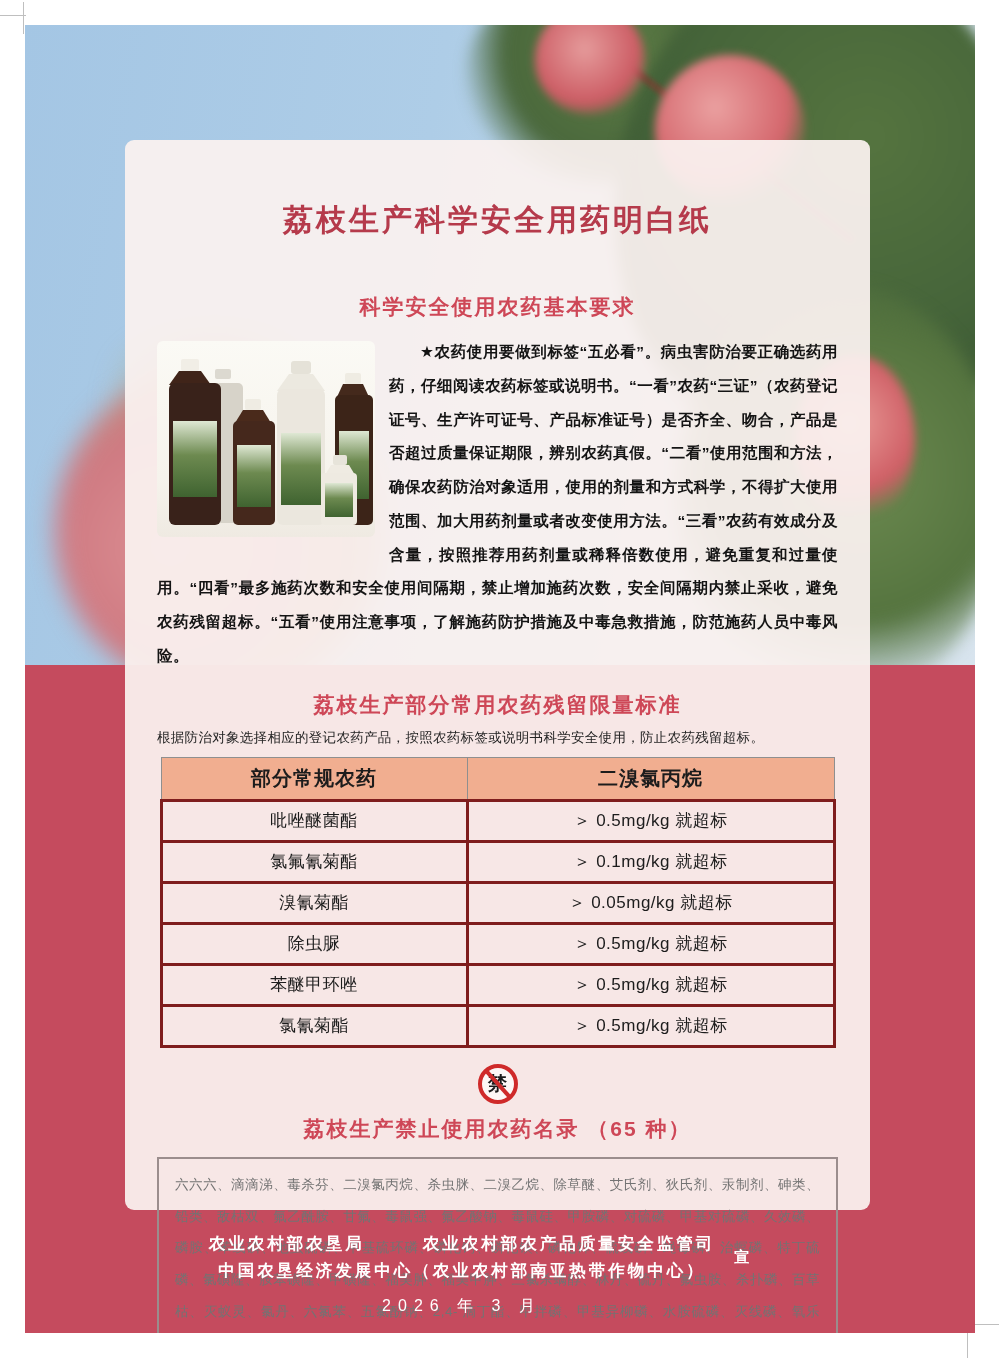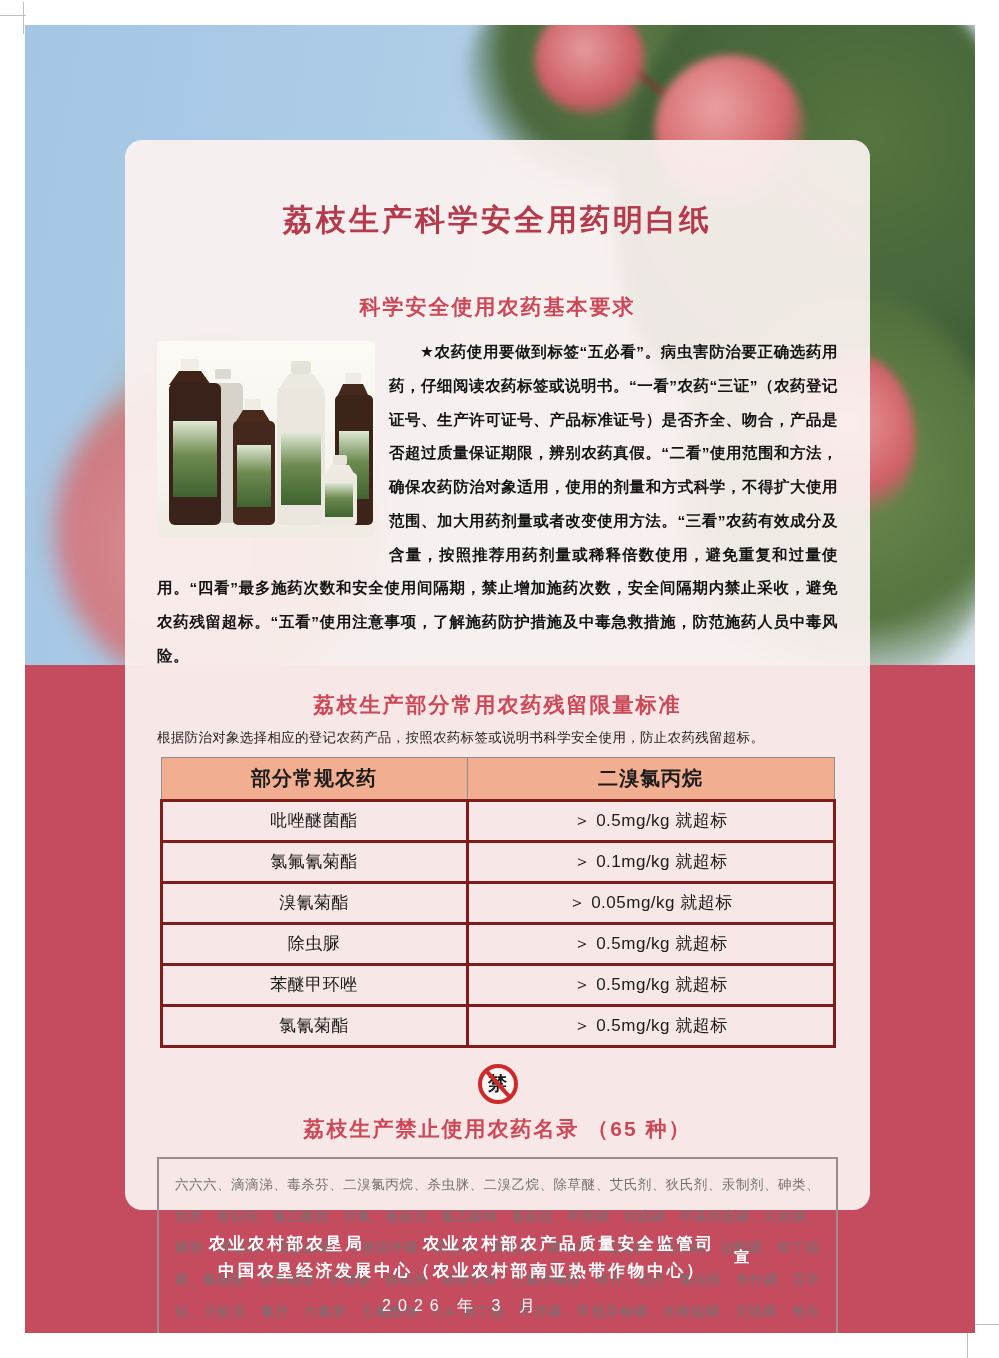--- a/index.html
+++ b/index.html
@@ -36,21 +36,21 @@
     background:radial-gradient(circle at 45% 40%,#e59b9b 0%,#cc5c64 60%,rgba(204,92,100,0) 80%); filter:blur(4px); }
   .branch { position:absolute; right:90px; top:120px; width:300px; height:8px;
     background:#6a4a34; transform:rotate(38deg); border-radius:4px; filter:blur(2px); }
   .pinkblur { left:30px; top:340px; width:330px; height:330px;
     background:radial-gradient(circle at 35% 55%,#dc8f93 0%,#cf7a82 40%,#b9927a 70%,rgba(185,146,122,0) 85%); filter:blur(12px); }
   .oliveblur { left:60px; top:300px; width:260px; height:160px;
     background:radial-gradient(circle at 50% 50%,#b3a878 0%,rgba(179,168,120,0) 75%); filter:blur(10px); }
 
   
   .card { position:absolute; left:100px; top:115px; width:745px; height:1070px;
-    background:rgba(250,241,239,0.94); border-radius:17px; padding:40px 30px 0 30px; }
+    background:rgba(250,241,239,0.94); border-radius:9px; padding:40px 30px 0 30px; }
 
   .doc-title { text-align:center; color:#b53a4b; font-size:30px; font-weight:bold;
     letter-spacing:3px; margin-top:20px; }
   .sec-heading { text-align:center; color:#ce4757; font-size:21px; font-weight:bold;
     letter-spacing:2px; margin-top:52px; }
   .sec-heading.small-gap { margin-top:18px; }
 
   .basics-wrap { margin:14px 2px 0 2px; }
   .bottles { float:left; width:218px; height:196px; margin:6px 14px 4px 0;
     background:linear-gradient(180deg,#fbfaf5 0%,#f6f3ec 70%,#efeae2 100%); border-radius:6px; }

